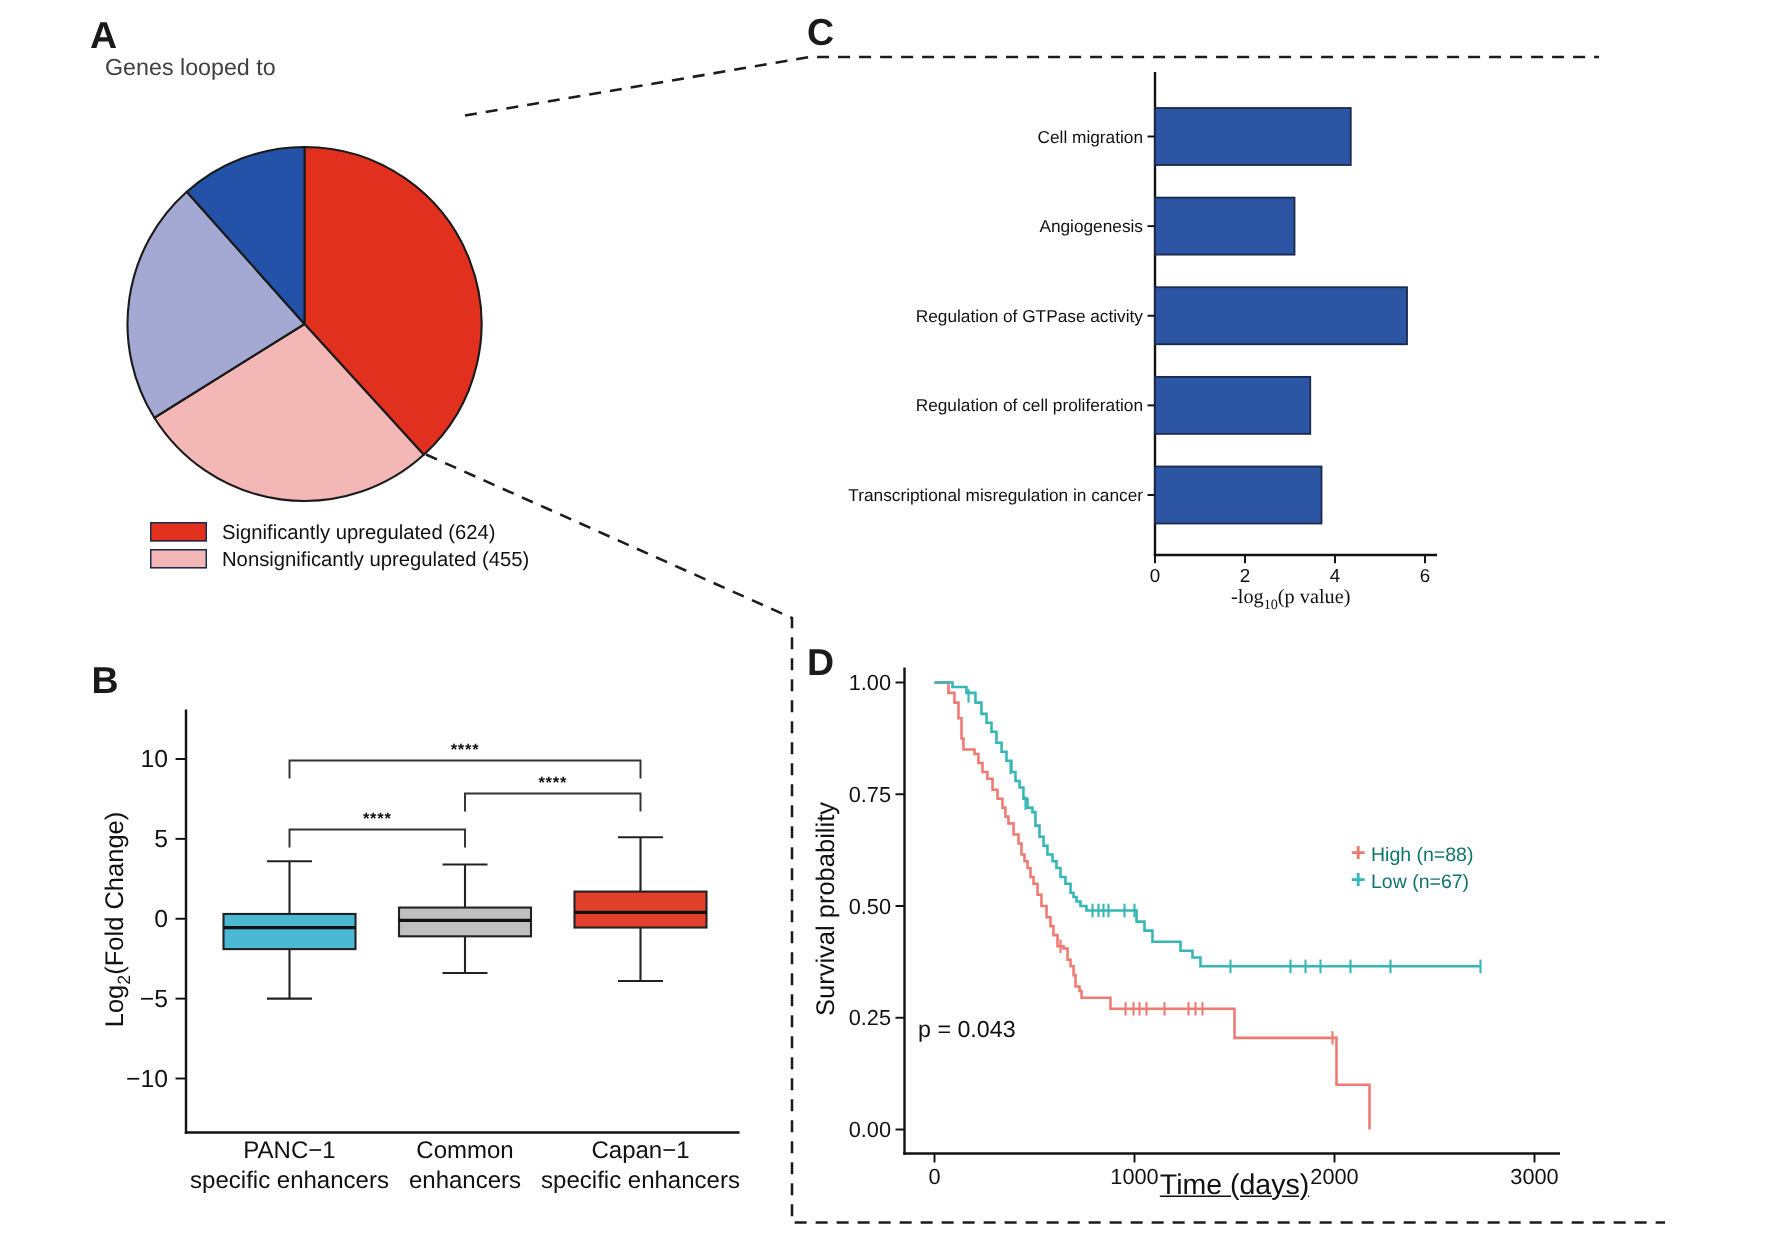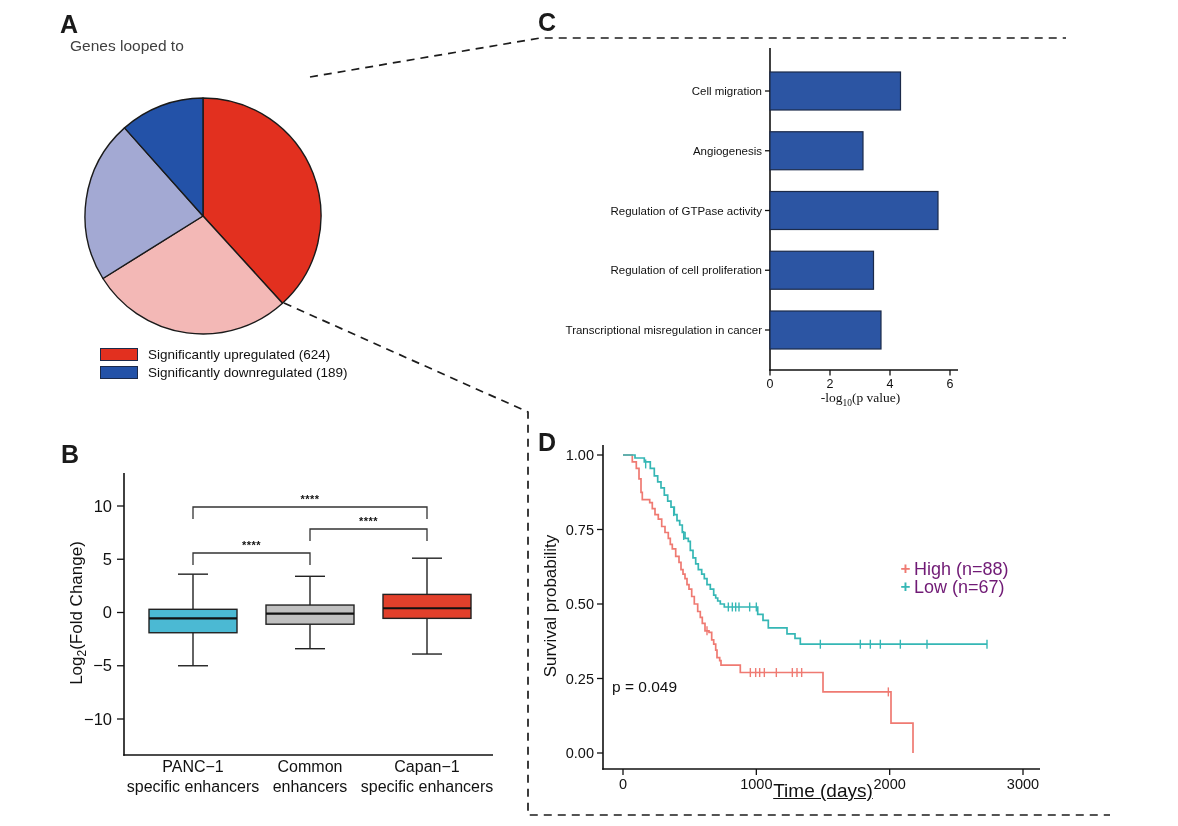--- a/index.html
+++ b/index.html
@@ -16,21 +16,21 @@
   .rot-label{position:absolute;transform:rotate(-90deg);text-align:center;font-size:17px;color:#111;}
   .axis-title{position:absolute;text-align:center;color:#111;}
   #c-xlabel{left:778px;top:390px;width:165px;font-size:13.5px;font-family:Liberation Serif, serif;}
   #d-xlabel{left:738px;top:780px;width:170px;font-size:19px;text-decoration:underline;}
   #b-ylabel{left:-13px;top:603px;width:180px;height:20px;font-size:17px;}
   #d-ylabel{left:441px;top:596px;width:220px;height:20px;font-size:17px;}
   sub{font-size:70%;}
   #km-legend{position:absolute;left:897px;top:560px;}
   .km-legend-row{display:flex;align-items:center;height:18px;}
   .km-marker{font-size:17px;font-weight:700;width:17px;text-align:center;line-height:14px;}
-  .km-label{font-size:18px;color:#701a75;white-space:nowrap;}
+  .km-label{font-size:13px;color:#0f766e;white-space:nowrap;}
   .pvalue{position:absolute;left:612px;top:678px;font-size:15.5px;color:#111;}
 </style>
 </head>
 <body>
 
 <div class="figure">
 
   <div class="panel-label" style="left:60px;top:10px;">A</div>
   <div class="panel-label" style="left:61px;top:440px;">B</div>
   <div class="panel-label" style="left:538px;top:8px;">C</div>
@@ -172,22 +172,22 @@
         <line x1="986.99909" y1="639.73" x2="986.99909" y2="648.73" stroke="#35B7B5" stroke-width="1.4"></line>
       </g>
   </svg>
 
   <div class="legend" id="pie-legend">
       <div class="legend-row">
         <span class="legend-swatch" style="background: rgb(226, 48, 31);"></span>
         <span class="legend-label">Significantly upregulated (624)</span>
       </div>
       <div class="legend-row">
-        <span class="legend-swatch" style="background: rgb(35, 82, 168);"></span>
-        <span class="legend-label">Significantly downregulated (189)</span>
+        <span class="legend-swatch" style="background: rgb(243, 184, 182);"></span>
+        <span class="legend-label">Nonsignificantly upregulated (455)</span>
       </div>
     </div>
 
   <div class="rot-label axis-title" id="b-ylabel">
     <span>Log</span><sub>2</sub><span>(Fold Change)</span>
   </div>
 
   <div class="axis-title" id="c-xlabel">
     <span>-log</span><sub>10</sub><span>(p value)</span>
   </div>
@@ -198,14 +198,14 @@
   <div id="km-legend">
       <div class="km-legend-row">
         <span class="km-marker" style="color: rgb(239, 122, 114);">+</span>
         <span class="km-label">High (n=88)</span>
       </div>
       <div class="km-legend-row">
         <span class="km-marker" style="color: rgb(53, 183, 181);">+</span>
         <span class="km-label">Low (n=67)</span>
       </div>
     </div>
-  <div class="pvalue">p = 0.049</div>
+  <div class="pvalue">p = 0.043</div>
 </div>
 
 </body></html>

